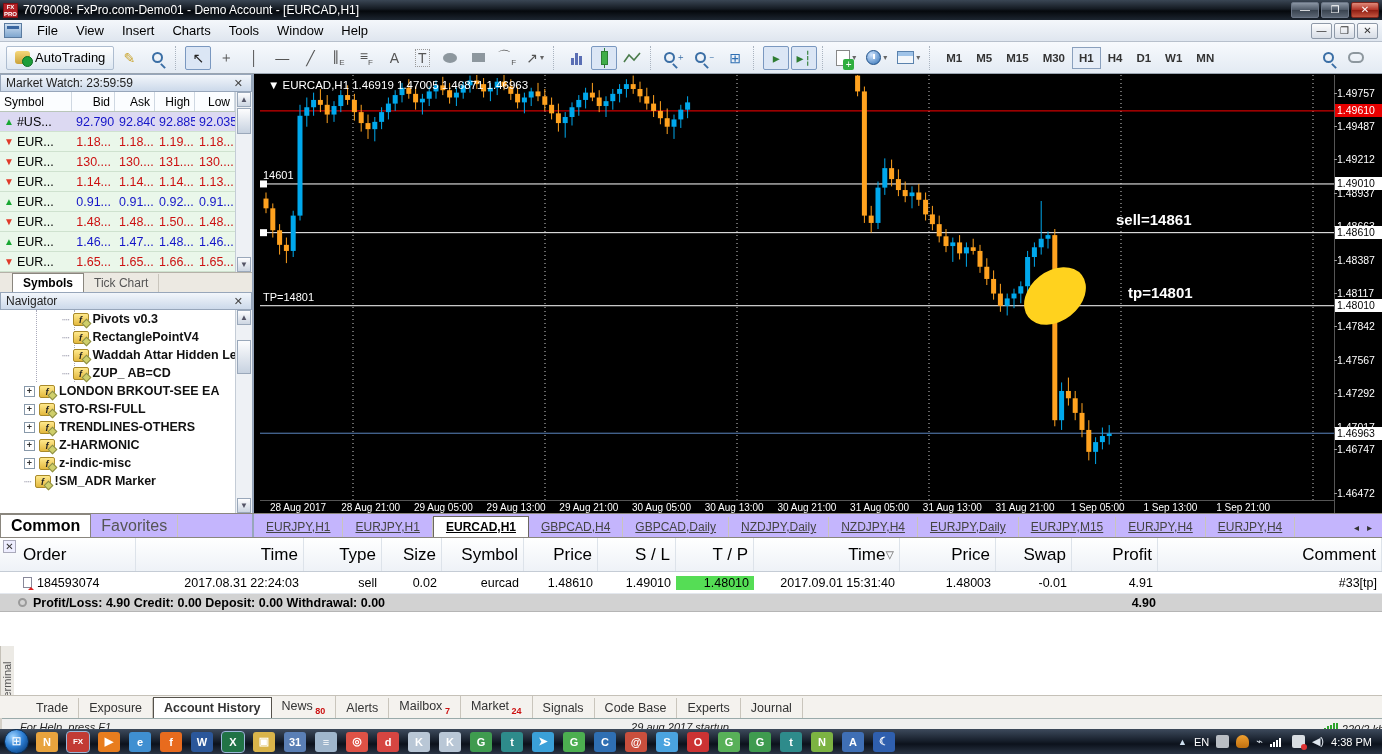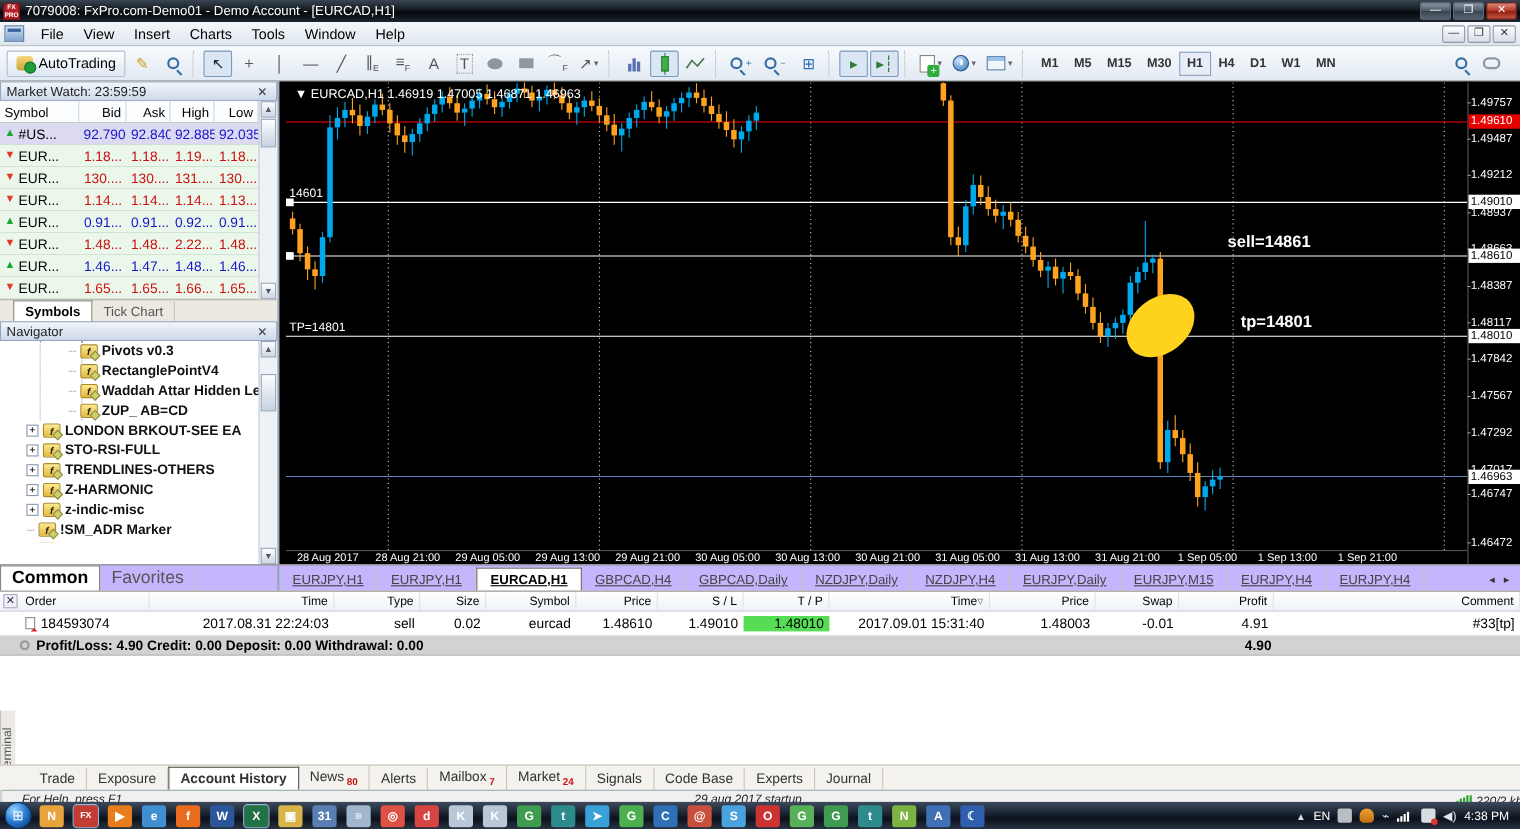--- a/index.html
+++ b/index.html
@@ -119,21 +119,21 @@
   #navtabs{width:254px;display:flex;align-items:flex-end;border-right:2px solid #97a6ba;}
   #charttabs{flex:1;display:flex;align-items:flex-end;overflow:hidden;}
   .ctab{padding:3px 12px;font-size:12px;color:#444;border-right:1px solid #c9c5bc;white-space:nowrap;text-decoration:underline;}
   .ctab.active{background:#fff;border:1px solid #6b6760;border-bottom:none;font-weight:bold;color:#000;}
   .ctarrows{margin-left:auto;display:flex;gap:8px;padding:0 10px 4px 0;color:#333;font-size:10px;}
 
   
   #terminal{position:absolute;left:0;top:537px;width:1382px;height:181px;background:#fff;border-top:1px solid #8a867e;}
   .t-close{position:absolute;left:3px;top:2px;width:13px;height:13px;font-size:10px;line-height:12px;text-align:center;
     color:#333;border:1px solid #aab;background:#eef;}
-  .thead{display:flex;height:18px;border-bottom:1px solid #c5ccd5;font-size:11px;color:#000;
+  .thead{display:flex;height:34px;border-bottom:1px solid #c5ccd5;font-size:17px;color:#000;
     background:linear-gradient(180deg,#fff,#eef2f7);padding-left:18px;}
   .thead span{display:flex;align-items:center;justify-content:flex-end;padding:0 5px;border-right:1px solid #dde3ea;}
   .thead span.l{justify-content:flex-start;}
   .trow{display:flex;height:22px;align-items:center;font-size:12.5px;color:#000;padding-left:18px;border-bottom:1px solid #e4e8ee;}
   .trow span{padding:0 5px;text-align:right;white-space:nowrap;}
   .ordcell{display:flex;align-items:center;gap:5px;text-align:left;}
   .docico{width:9px;height:11px;background:#fff;border:1px solid #889;position:relative;}
   .docico:after{content:"";position:absolute;right:-3px;bottom:-3px;border:3px solid transparent;border-top-color:#d22;transform:rotate(180deg);}
   .tpgreen{background:#55dd55;}
   .tsummary{display:flex;height:18px;align-items:center;background:#d2d2d2;border-bottom:1px solid #b5b5b5;
@@ -379,21 +379,21 @@
           <span class="c-h num">0.92...</span>
           <span class="c-l num">0.91...</span>
         </div>
         <div class="mwrow down">
           <span class="c-sym">
             <i class="arr">▼</i>
             <b style="font-weight: normal;">EUR...</b>
           </span>
           <span class="c-b num">1.48...</span>
           <span class="c-a num">1.48...</span>
-          <span class="c-h num">2.22...</span>
+          <span class="c-h num">1.50...</span>
           <span class="c-l num">1.48...</span>
         </div>
         <div class="mwrow up">
           <span class="c-sym">
             <i class="arr">▲</i>
             <b style="font-weight: normal;">EUR...</b>
           </span>
           <span class="c-b num">1.46...</span>
           <span class="c-a num">1.47...</span>
           <span class="c-h num">1.48...</span>

